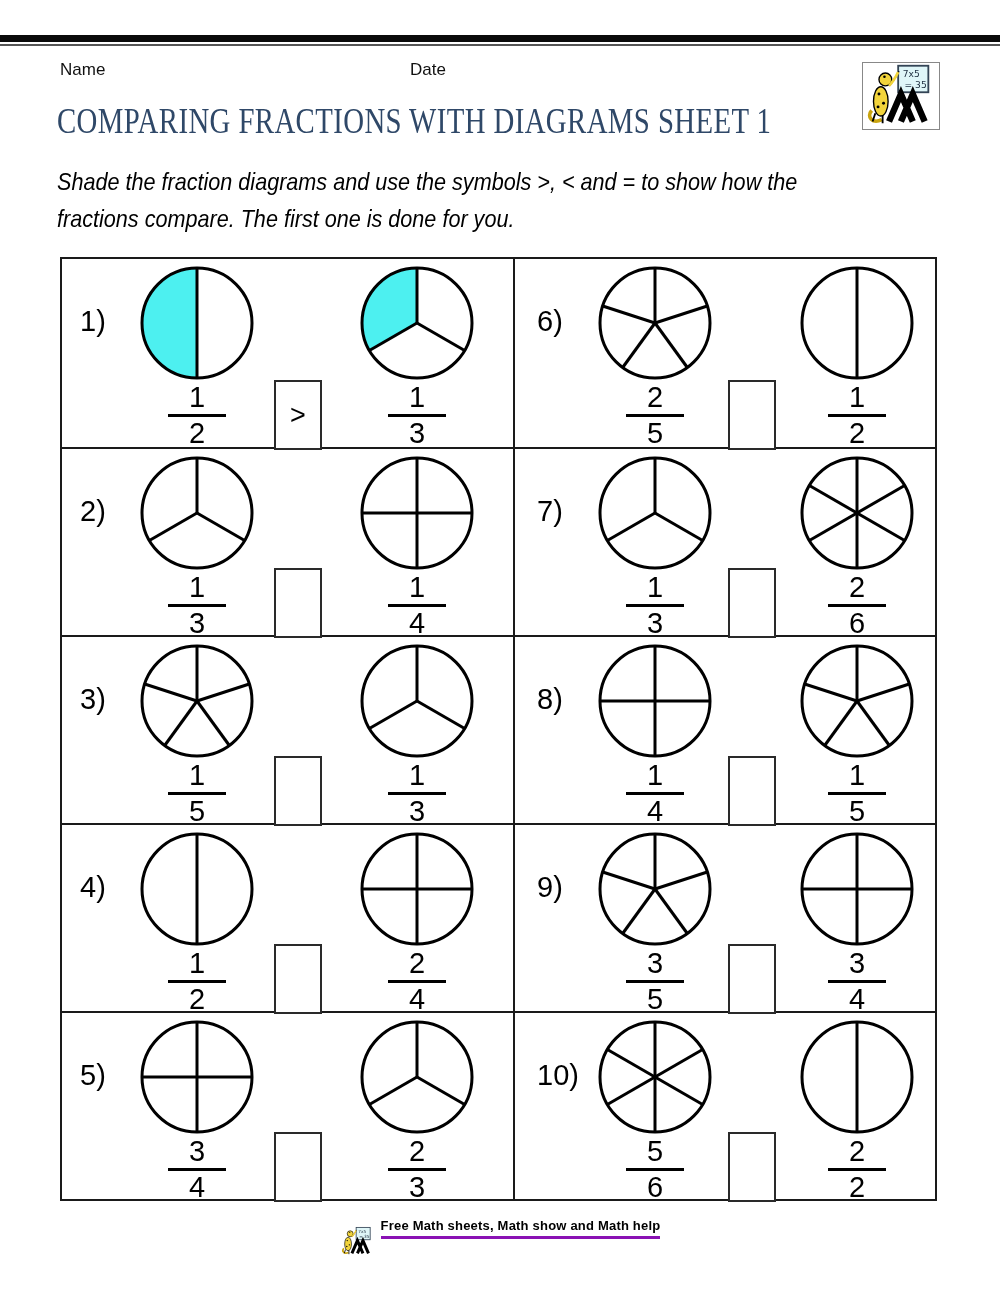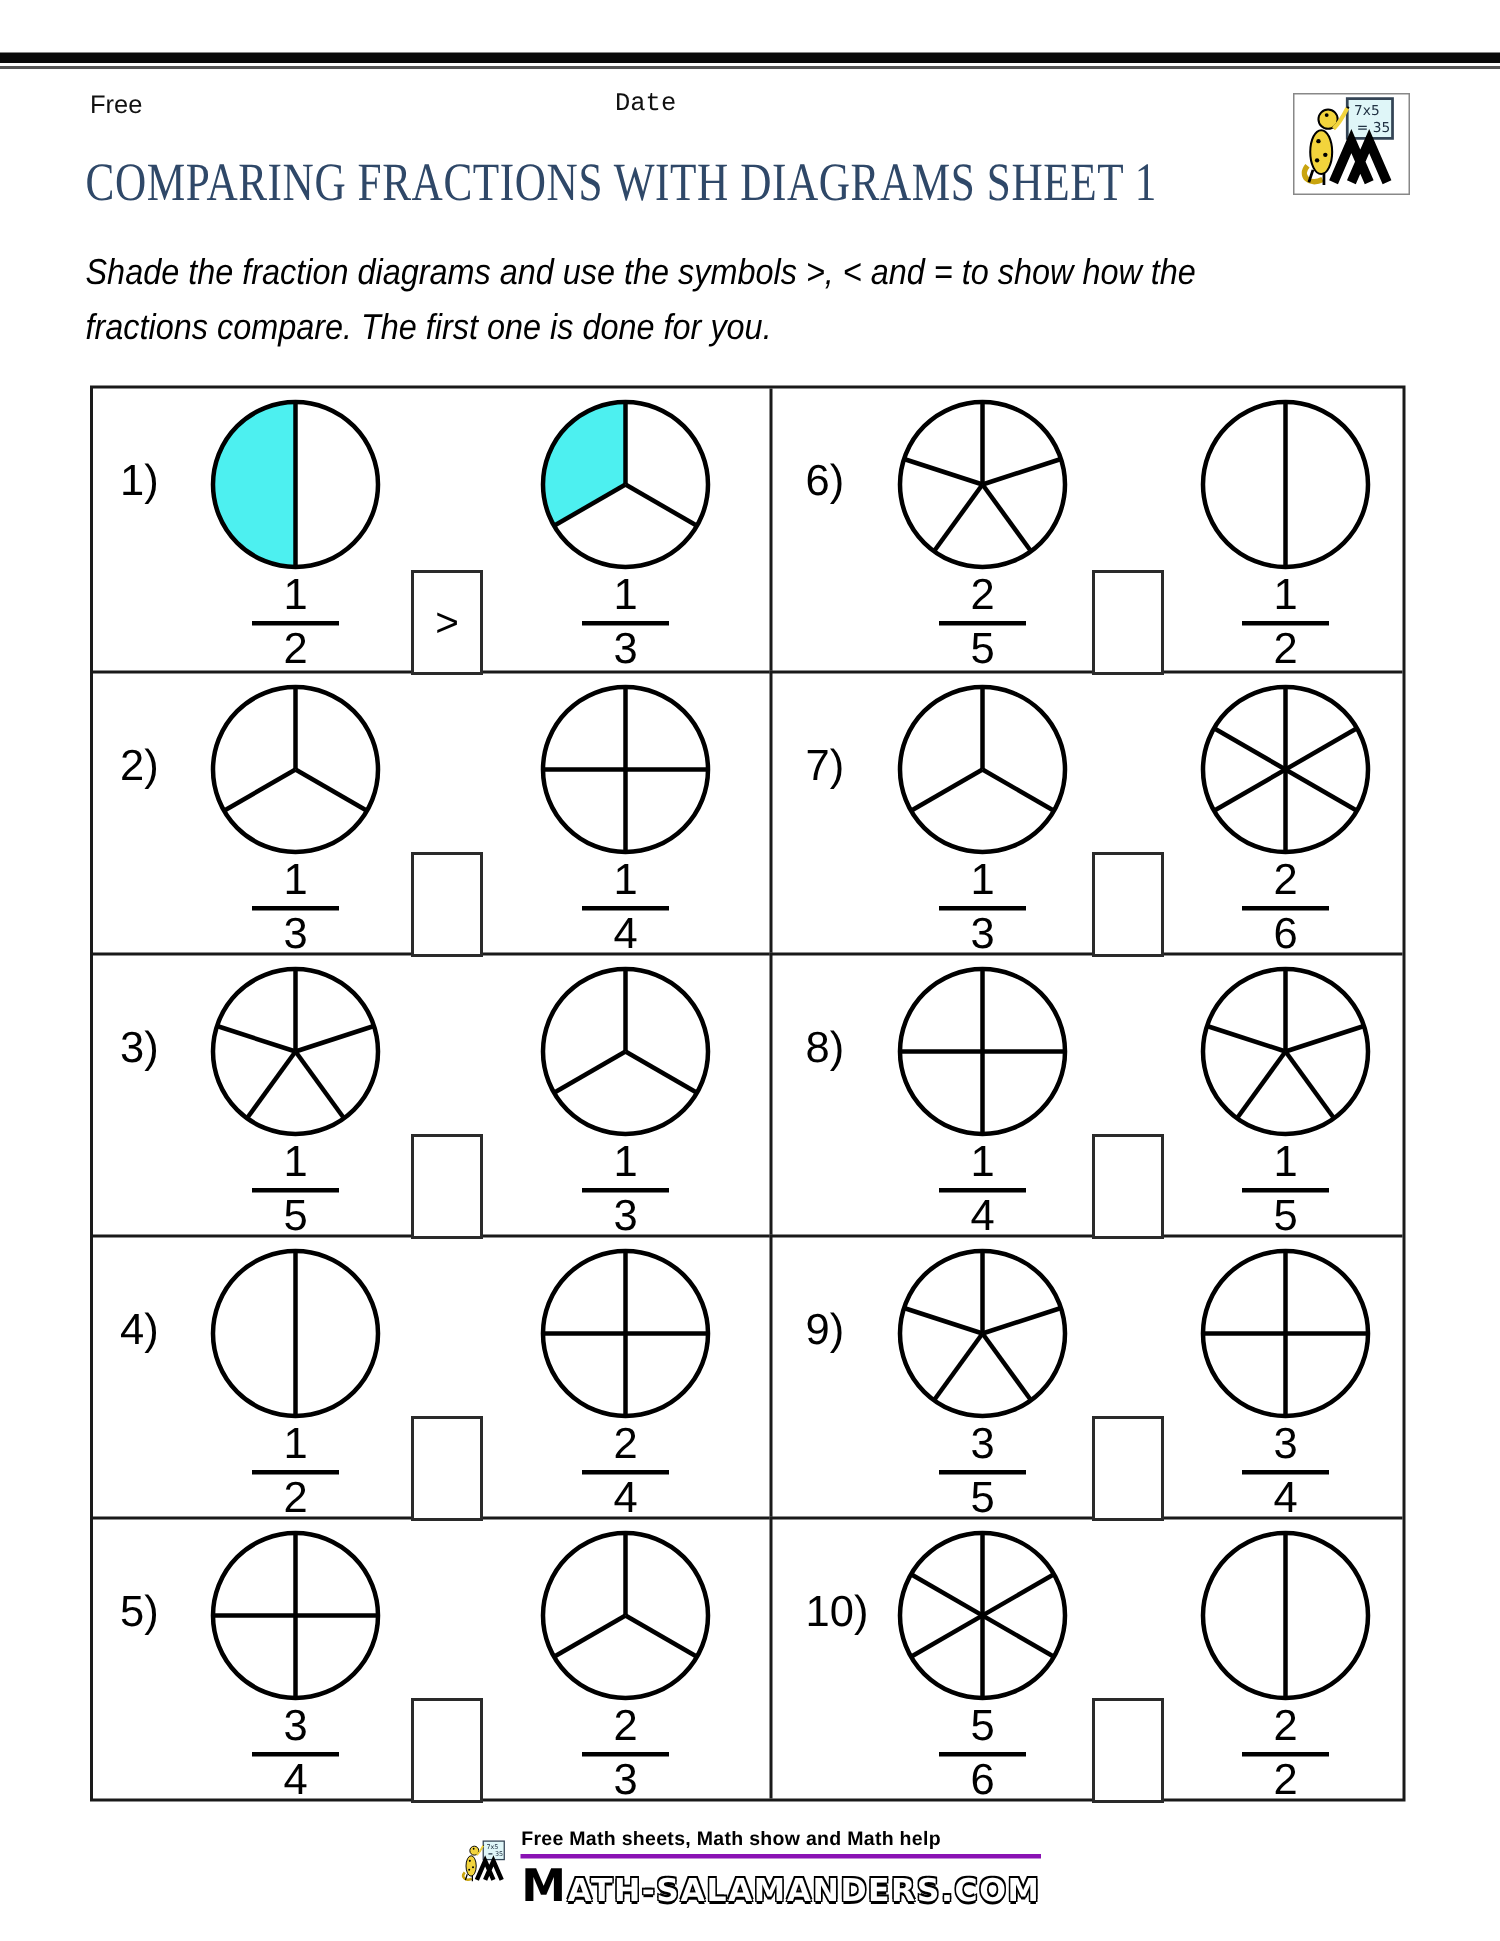--- a/index.html
+++ b/index.html
@@ -7,21 +7,21 @@
     width:1000px;height:1294px;position:relative;background:#fff;
     font-family:"Liberation Sans", sans-serif;color:#000;overflow:hidden;
   }
   
   .top-rule{position:absolute;left:0;top:35px;width:1000px;}
   .top-rule .thick{height:7px;background:#0a0a0a;}
   .top-rule .thin{height:2px;background:#555;margin-top:2px;}
   
   .hdr-label{position:absolute;top:60px;font-size:17px;color:#111;}
   #name-label{left:60px;}
-  #date-label{left:410px;font-family:Liberation Mono, monospace;}
+  #date-label{left:410px;}
   .logo-box{position:absolute;left:862px;top:62px;width:76px;height:66px;border:1px solid #888;background:#fff;}
   
   .page-title{
     position:absolute;left:57px;top:100px;white-space:nowrap;
     font-family:"Liberation Serif", serif;font-size:36px;font-weight:normal;
     transform:scaleX(0.80);transform-origin:0 50%;letter-spacing:0.5px;
   }
   
   .instr{position:absolute;left:57px;font-size:24px;font-style:italic;white-space:nowrap;
     transform:scaleX(0.90);transform-origin:0 50%;}
@@ -81,21 +81,21 @@
       </g>
     </symbol>
   </defs>
 </svg>
 
 <div class="top-rule">
   <div class="thick"></div>
   <div class="thin"></div>
 </div>
 
-<span id="name-label" class="hdr-label">Free</span>
+<span id="name-label" class="hdr-label">Name</span>
 <span id="date-label" class="hdr-label">Date</span>
 <div class="logo-box">
   <svg width="74" height="64" viewBox="0 0 80 70">
       <use href="#sala"></use>
     </svg>
 </div>
 
 <div class="page-title" id="page-title" style="color: rgb(47, 72, 104);">COMPARING FRACTIONS WITH DIAGRAMS SHEET 1</div>
 
 <div class="instr" id="instr1">Shade the fraction diagrams and use the symbols &gt;, &lt; and = to show how the</div>
@@ -361,15 +361,14 @@
     </div>
   </div>
 
 <div class="footer">
   <svg width="34" height="46" viewBox="0 0 80 70">
       <use href="#sala"></use>
     </svg>
   <div class="footer-text">
     <div class="tagline">Free Math sheets, Math show and Math help</div>
     <div class="purple-rule" id="purple-rule" style="background: rgb(138, 18, 180);"></div>
-    <div class="brand">MATH-SALAMANDERS.COM</div>
   </div>
 </div>
 
 </body></html>

